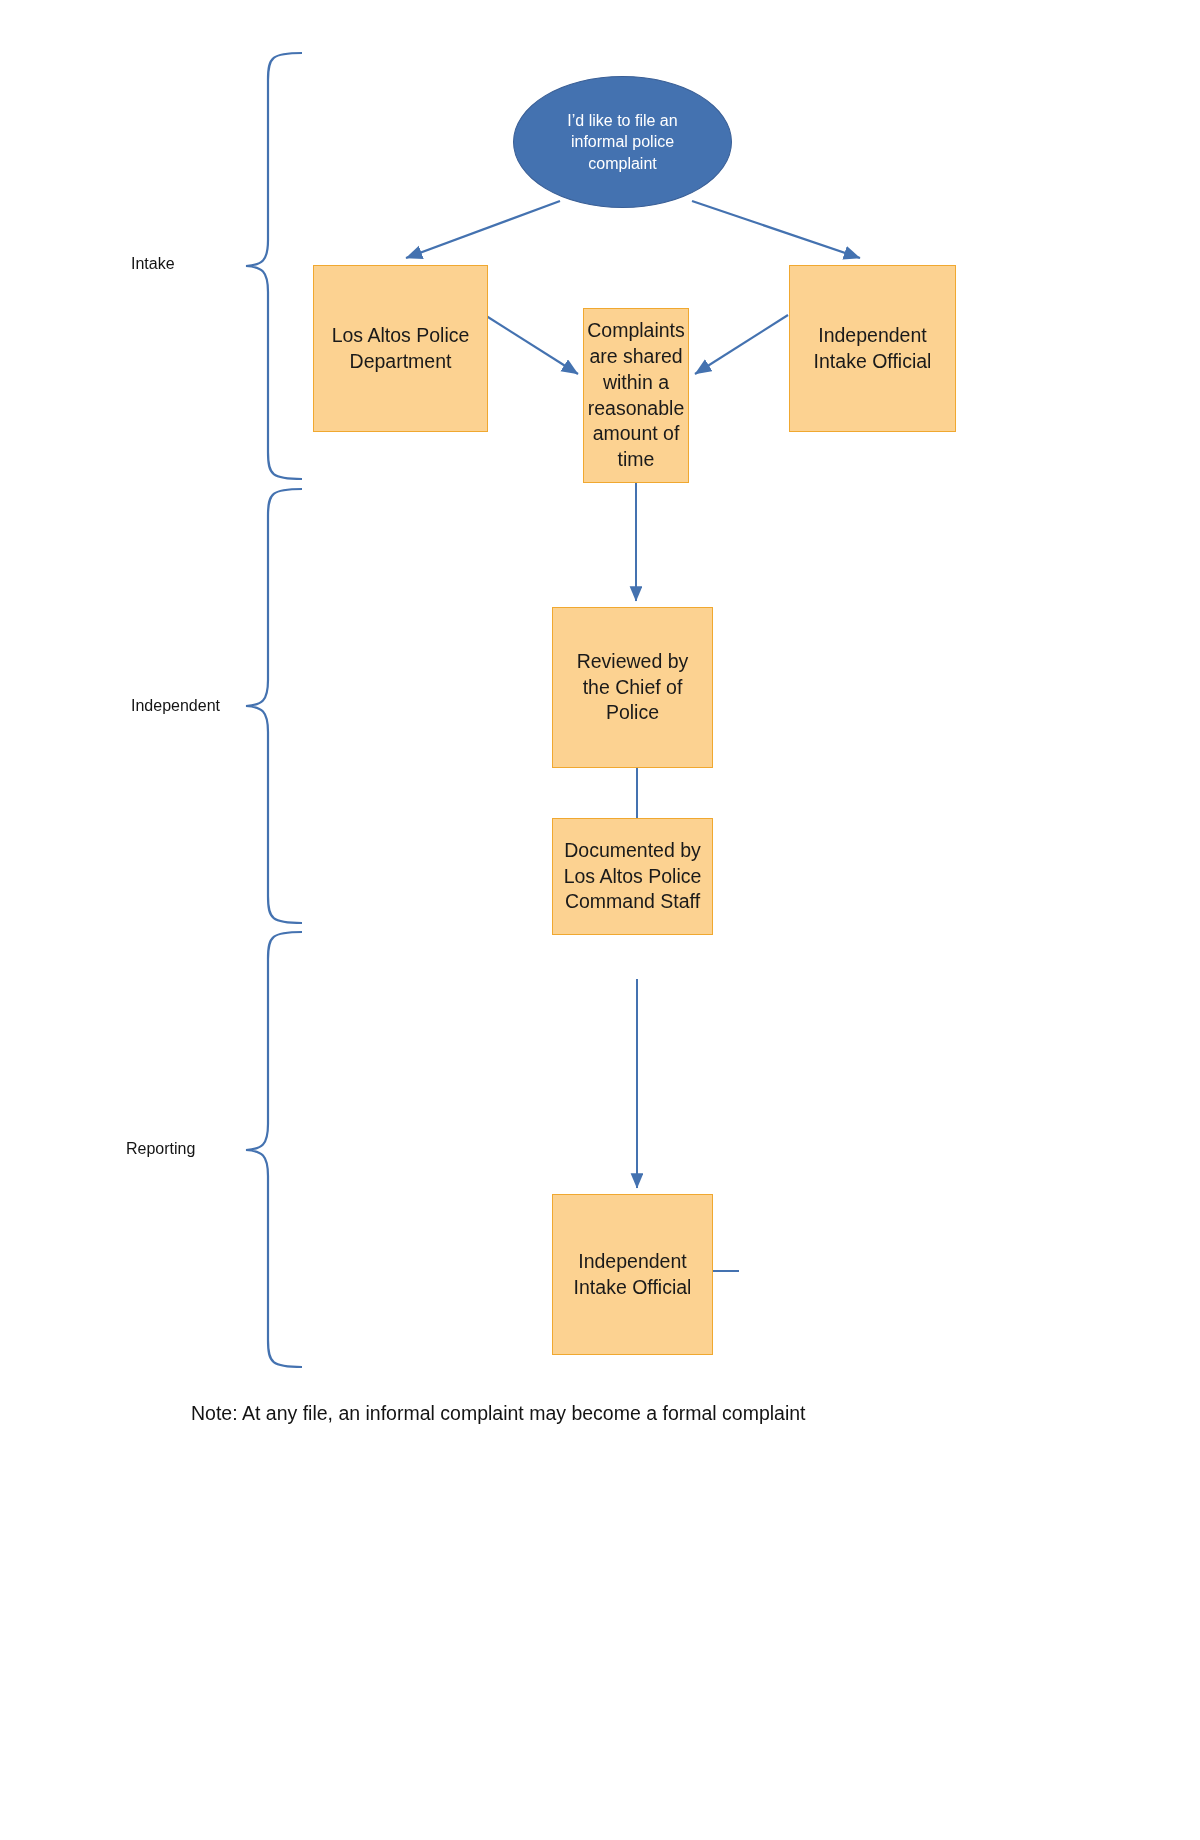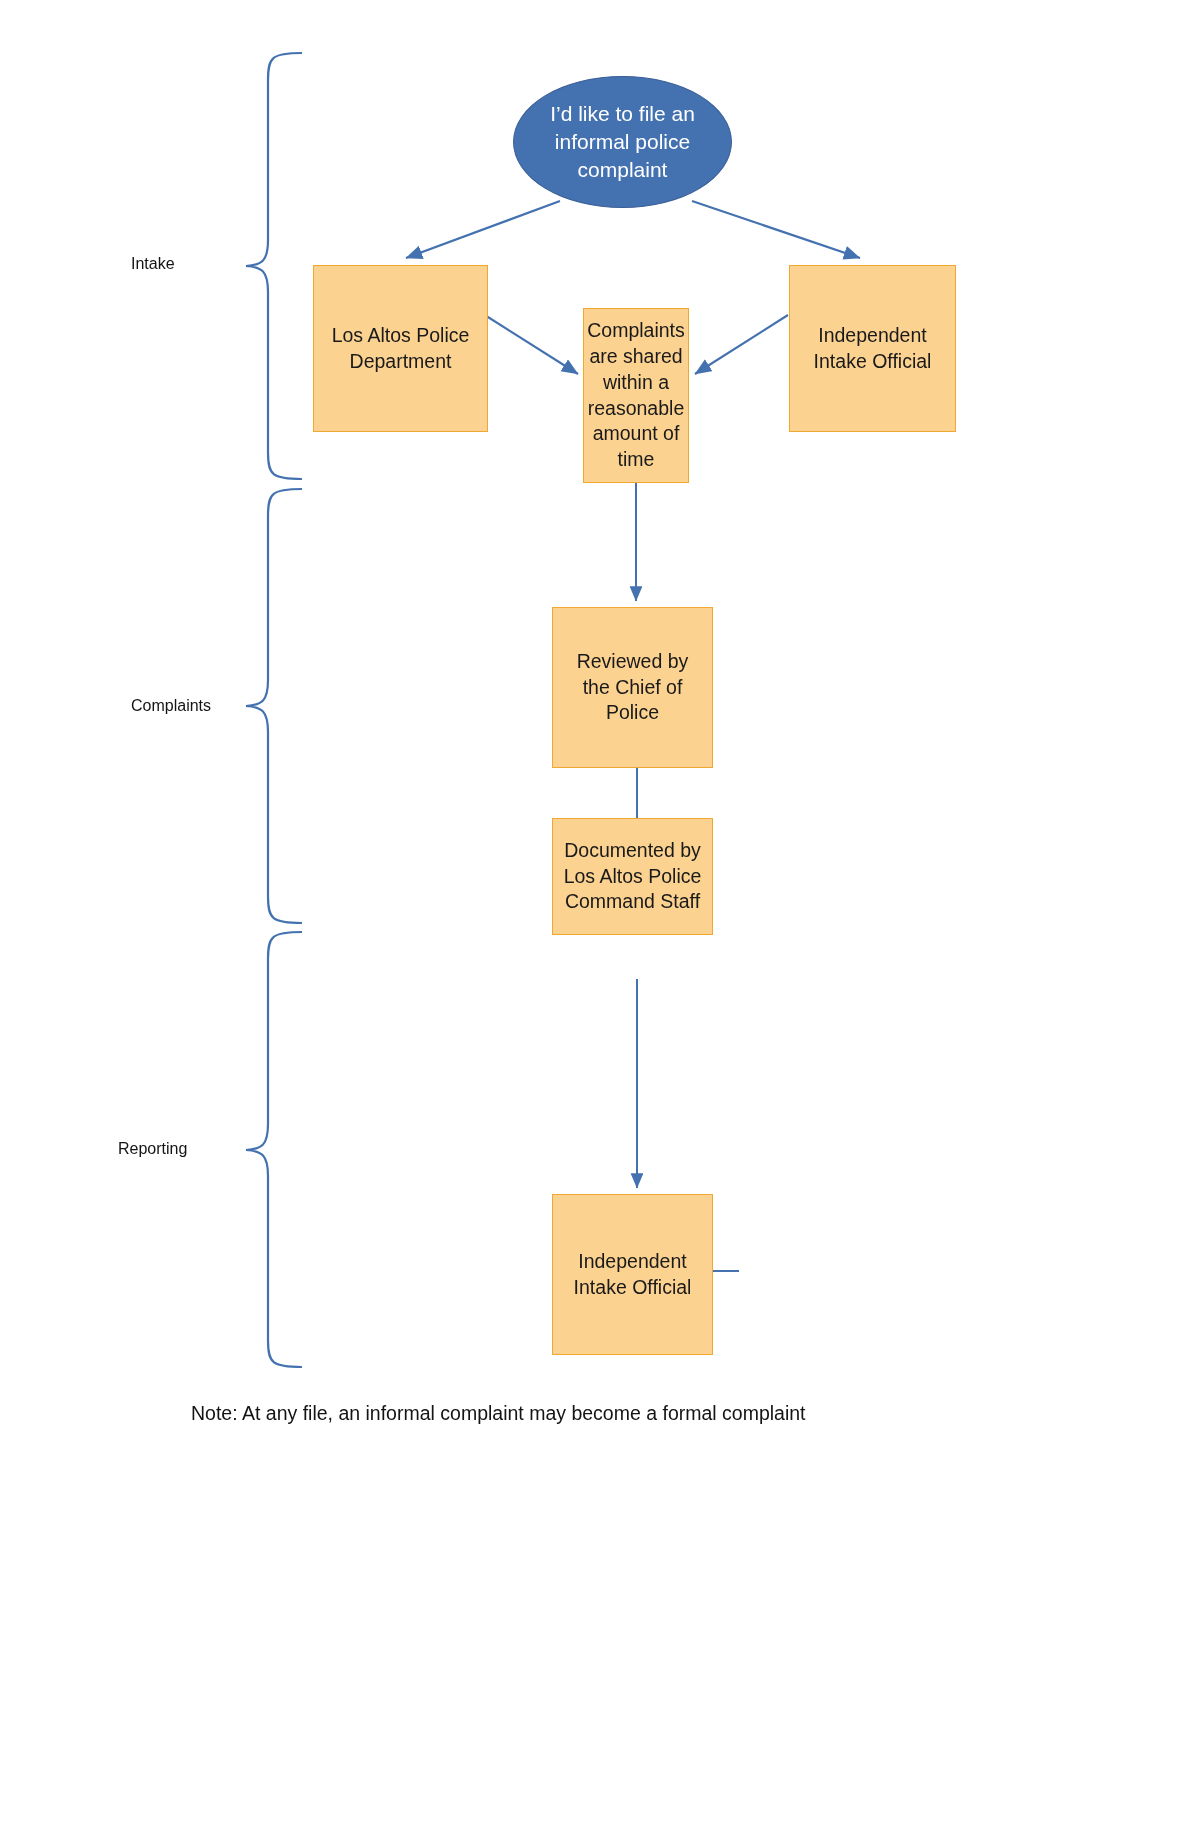--- a/index.html
+++ b/index.html
@@ -46,21 +46,21 @@
     border: 1.5px solid #F0A830;
     color: #1a1a1a;
     font-size: 19.5px;
   }
 
   .node-ellipse {
     background: #4472B0;
     border: 1.5px solid #3A5F96;
     border-radius: 50%;
     color: #ffffff;
-    font-size: 21px;
+    font-size: 16px;
   }
 
   .stage-label {
     position: absolute;
     font-size: 16px;
     color: #141414;
     white-space: nowrap;
   }
 
   .note-text {
@@ -113,23 +113,23 @@
 
     <line x1="637" y1="768" x2="637" y2="818" stroke="#4472B0" stroke-width="2.0"></line>
 
     <line x1="637" y1="979" x2="637" y2="1188" stroke="#4472B0" stroke-width="2.0" marker-end="url(#arrowhead)"></line>
 
     <line x1="712" y1="1271" x2="739" y2="1271" stroke="#4472B0" stroke-width="2.0"></line>
   </svg>
 
   <div class="stage-label" style="left:131px; top:255px;">Intake</div>
 
-  <div class="stage-label" style="left:131px; top:697px;">Complaints</div>
+  <div class="stage-label" style="left:131px; top:697px;">Independent</div>
 
-  <div class="stage-label" style="left:118px; top:1140px;">Reporting</div>
+  <div class="stage-label" style="left:126px; top:1140px;">Reporting</div>
 
   <div class="node node-ellipse" style="left:513px; top:76px; width:219px; height:132px; padding:0 26px;">I’d like to file an informal police complaint</div>
 
   <div class="node node-box" style="left:313px; top:265px; width:175px; height:167px; padding:0 10px;">Los Altos Police Department</div>
 
   <div class="node node-box" style="left:583px; top:308px; width:106px; height:175px; padding:0 6px;">Complaints are shared within a reasonable amount of time</div>
 
   <div class="node node-box" style="left:789px; top:265px; width:167px; height:167px; padding:0 10px;">Independent Intake Official</div>
 
   <div class="node node-box" style="left:552px; top:607px; width:161px; height:161px; padding:0 12px;">Reviewed by the Chief of Police</div>

